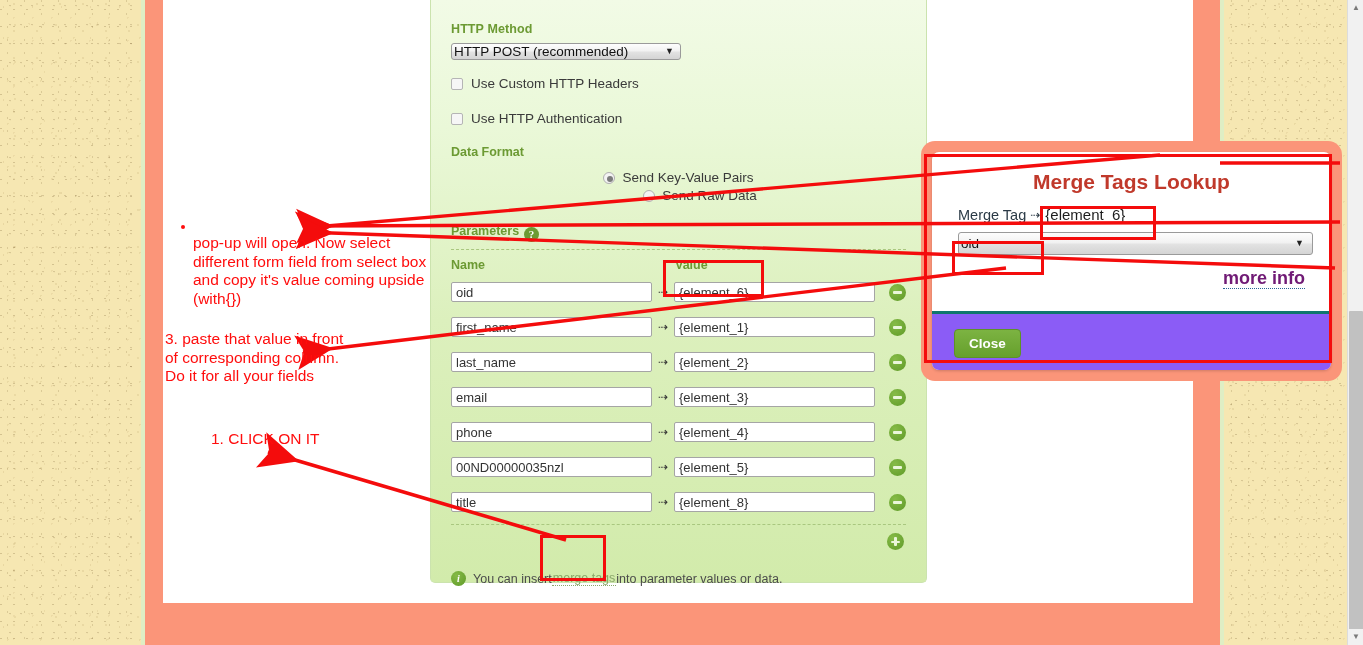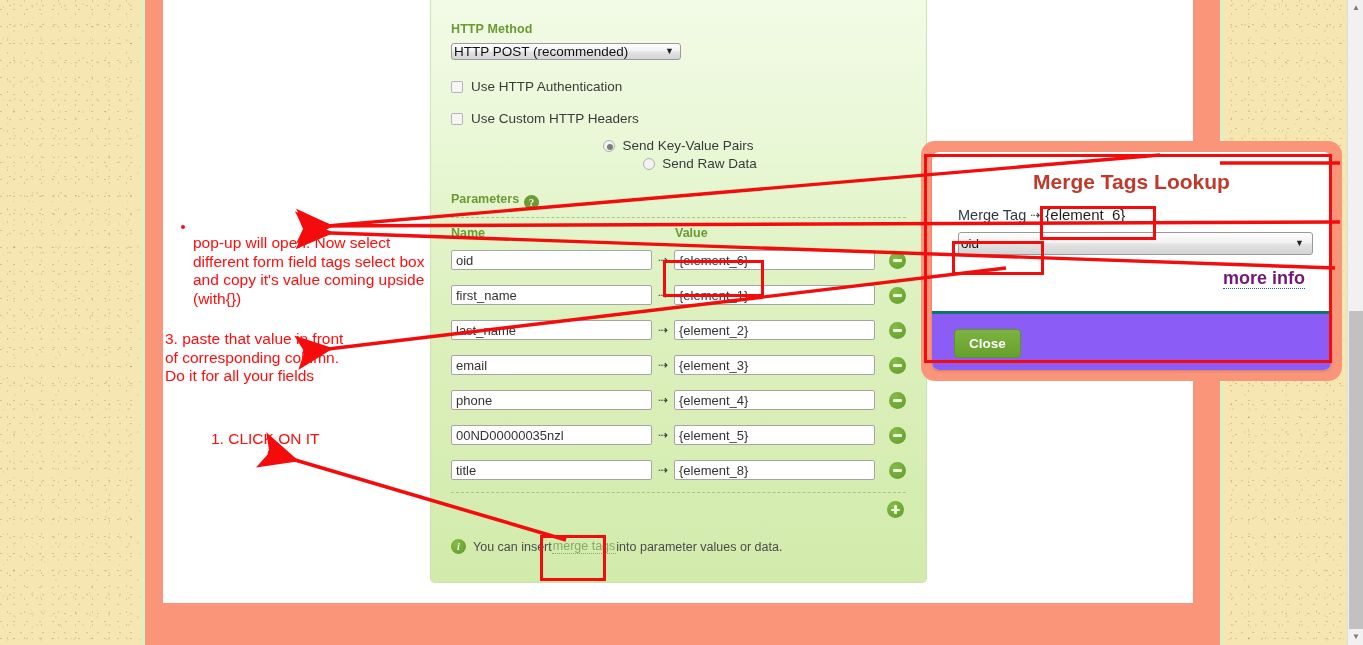--- a/index.html
+++ b/index.html
@@ -246,28 +246,29 @@
   <div style="height:22px;"></div>
 
   <div class="field-label">HTTP Method</div>
   <div class="sel-wrap" style="margin-top:6px;">
     <select class="native" id="http-method-select" style="width:230px;">
       <option>HTTP POST (recommended)</option>
     </select>
     <span class="sel-arrow">▼</span>
   </div>
 
+  <div style="margin-top:14px;">
+    <span class="cbox"></span><span class="cb-label">Use Custom HTTP Headers</span>
+  </div>
+
   <div style="margin-top:17px;">
     <span class="cbox"></span><span class="cb-label">Use HTTP Authentication</span>
   </div>
 
-  <div style="margin-top:14px;">
-    <span class="cbox"></span><span class="cb-label">Use Custom HTTP Headers</span>
-  </div>
-
+  <div class="sec-label" style="margin-top:18px;">Data Format</div>
 
   <div style="margin-top:9px; display:flex; align-items:center;flex-direction:column;">
     <span>
       <span class="radio checked"></span><span class="r-label">Send Key-Value Pairs</span>
     </span>
     <span style="margin-left:43px;">
       <span class="radio"></span><span class="r-label">Send Raw Data</span>
     </span>
   </div>
 
@@ -406,21 +407,21 @@
 
   <path d="M1006,268 L303,352" stroke="#f40c0c" stroke-width="3.4" fill="none" marker-end="url(#ah)"></path>
 
   <path d="M566,540 L268,452" stroke="#f40c0c" stroke-width="3.6" fill="none" marker-end="url(#ah)"></path>
 
   <path d="M1220,163 L1340,163" stroke="#f40c0c" stroke-width="3.4" fill="none"></path>
 </svg>
 
 <div id="ann-bullet"></div>
 <div class="ann" style="left:193px; top:234px;">pop-up will open. Now select
-different form field tags select box
+different form field from select box
 and copy it's value coming upside
 (with{})</div>
 <div class="ann" style="left:165px; top:330px;">3. paste that value in front
 of corresponding column.
 Do it for all your fields</div>
 <div class="ann" style="left:211px; top:430px;">1. CLICK ON IT</div>
 
 <div id="scrollbar">
   <div class="sb-arrow" id="sb-up">▲</div>
   <div id="sb-thumb"></div>

